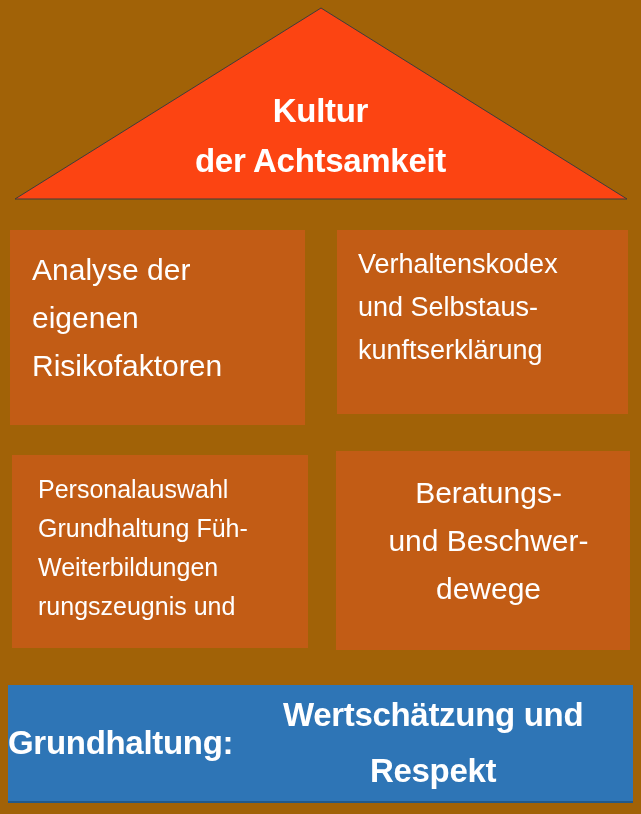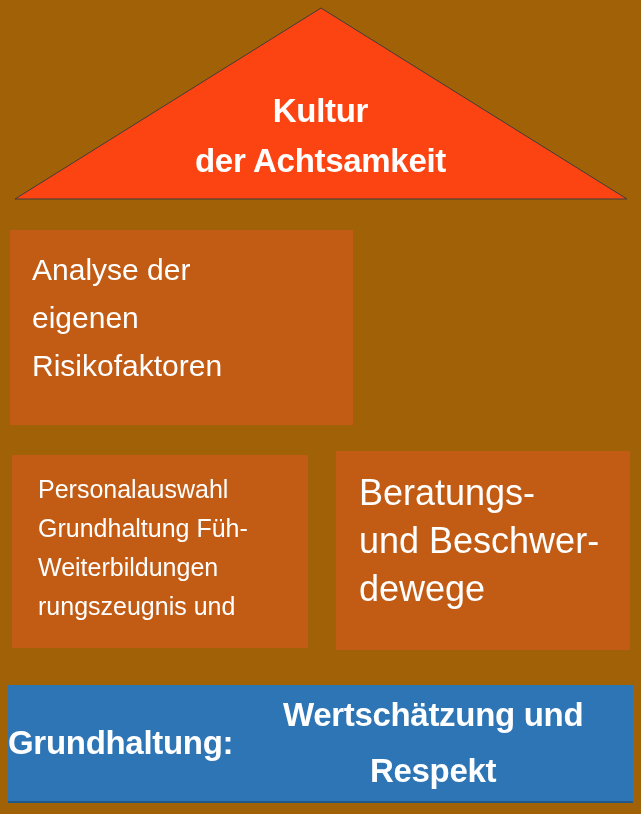--- a/index.html
+++ b/index.html
@@ -23,38 +23,38 @@
     font-size: 33px;
     line-height: 50px;
     letter-spacing: -0.3px;
   }
   .pillar {
     position: absolute;
     color: #ffffff;
     box-sizing: border-box;
   }
   .pillar-a {
-    left: 10px; top: 230px; width: 343px; height: 195px;
+    left: 10px; top: 230px; width: 295px; height: 195px;
     padding: 16px 12px 0 22px;
     font-size: 30px; line-height: 48px;
   }
   .pillar-b {
     left: 337px; top: 230px; width: 291px; height: 184px;
     padding: 13px 12px 0 21px;
     font-size: 27px; line-height: 43px;
   }
   .pillar-c {
     left: 12px; top: 455px; width: 296px; height: 193px;
     padding: 15px 12px 9px 26px;
     font-size: 25px; line-height: 39px;
   }
   .pillar-d {
     left: 336px; top: 451px; width: 294px; height: 199px;
     padding: 18px 12px 0 23px;
-    font-size: 36px; line-height: 48px;
+    font-size: 30px; line-height: 48px; text-align: center;
   }
   .foundation {
     position: absolute;
     left: 8px; top: 685px; width: 625px; height: 118px;
     box-sizing: border-box;
     display: flex;
     align-items: center;
     justify-content: center;
     text-align: center;
     color: #ffffff;
@@ -78,20 +78,25 @@
     <div>Kultur</div>
     <div>der Achtsamkeit</div>
   </div>
 
   <div class="pillar pillar-a" style="background-color: rgb(194, 92, 21);">
     <div>Analyse der</div>
     <div>eigenen</div>
     <div>Risikofaktoren</div>
   </div>
 
+  <div class="pillar pillar-b" style="background-color: rgb(194, 92, 21);">
+    <div>Verhaltenskodex</div>
+    <div>und Selbstaus-</div>
+    <div>kunftserklärung</div>
+  </div>
 
   <div class="pillar pillar-c" style="background-color: rgb(194, 92, 21);">
     <div>Personalauswahl</div>
     <div>Grundhaltung Füh-</div>
     <div>Weiterbildungen</div>
     <div>rungszeugnis und</div>
   </div>
 
   <div class="pillar pillar-d" style="background-color: rgb(194, 92, 21);">
     <div>Beratungs-</div>

